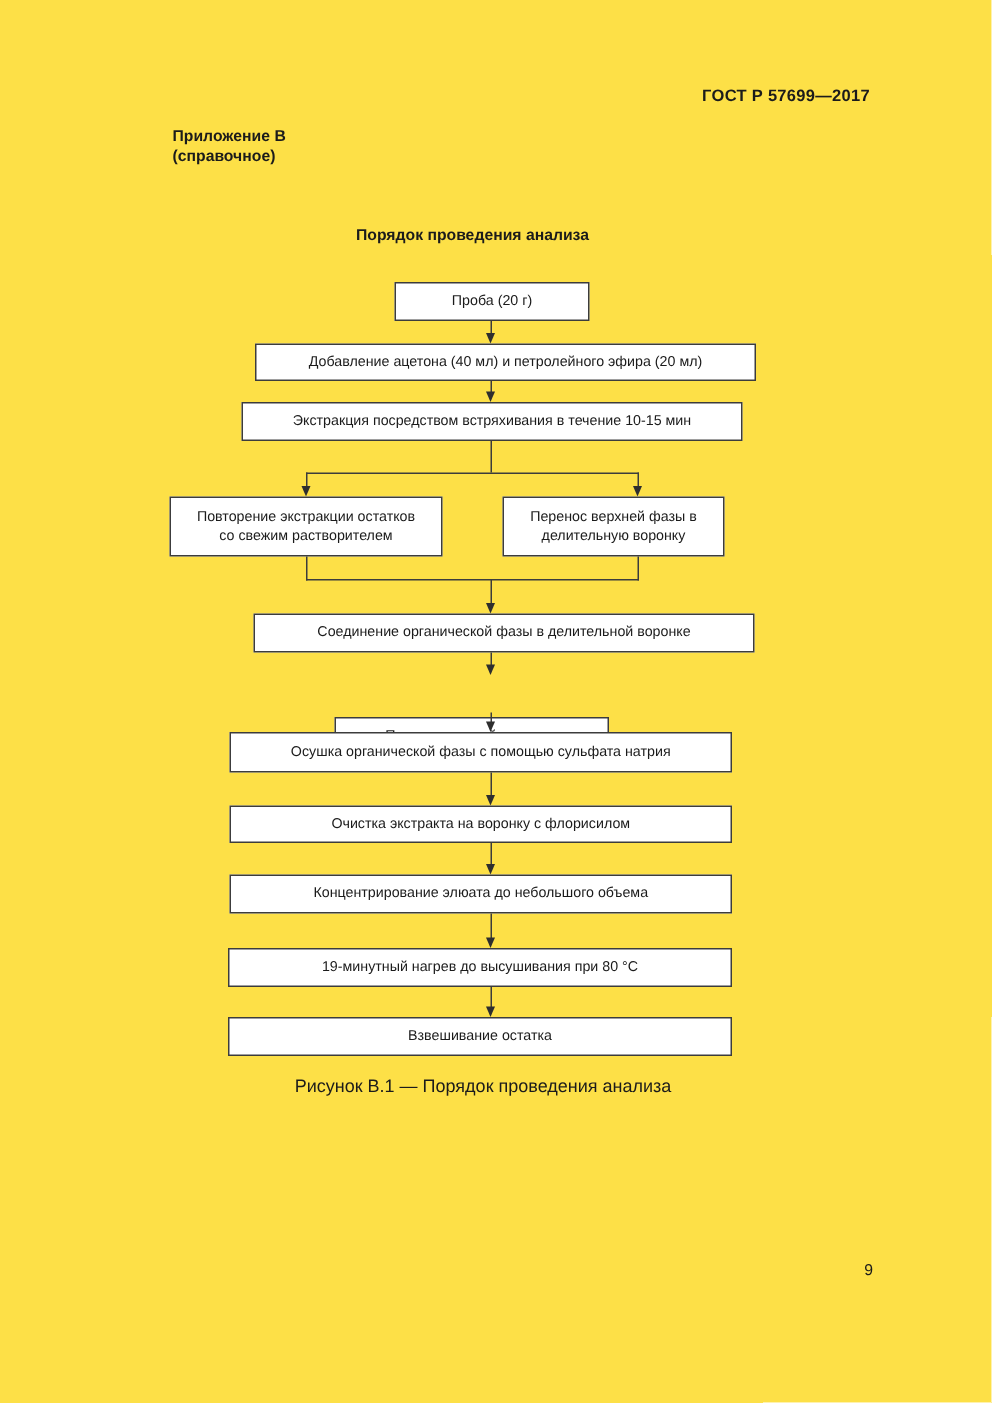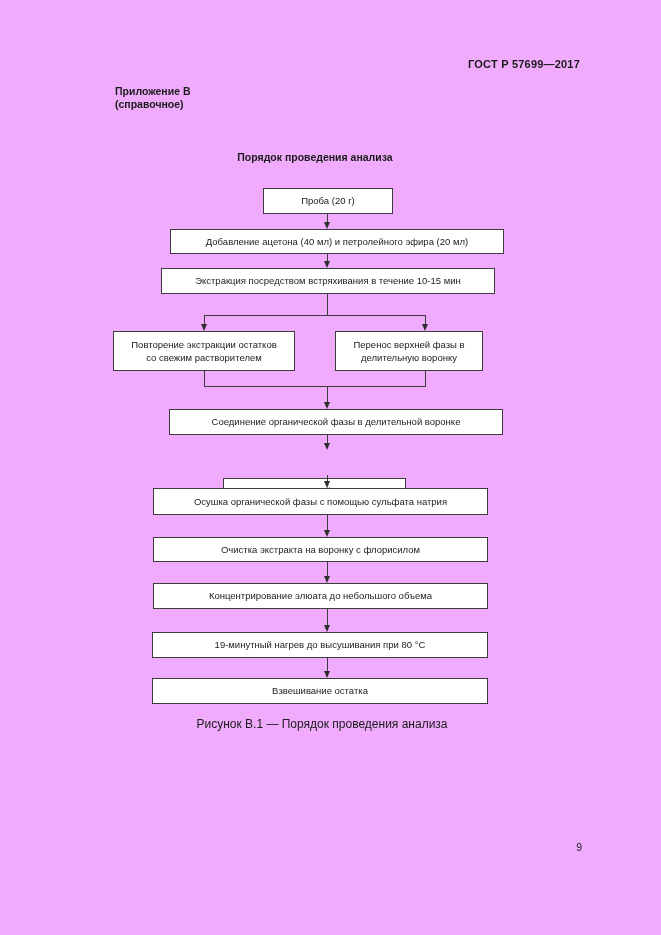--- a/index.html
+++ b/index.html
@@ -4,21 +4,21 @@
 <style>
   html, body {
     margin: 0;
     padding: 0;
     background: #ffffff;
   }
   .page {
     position: relative;
     width: 661px;
     height: 935px;
-    background: #f0abfc;
+    background: #fde047;
     font-family: "Liberation Sans", "DejaVu Sans", sans-serif;
     color: #1b1b1b;
     overflow: hidden;
   }
   .header-right {
     position: absolute;
     top: 58px;
     right: 81px;
     font-size: 11px;
     font-weight: bold;

